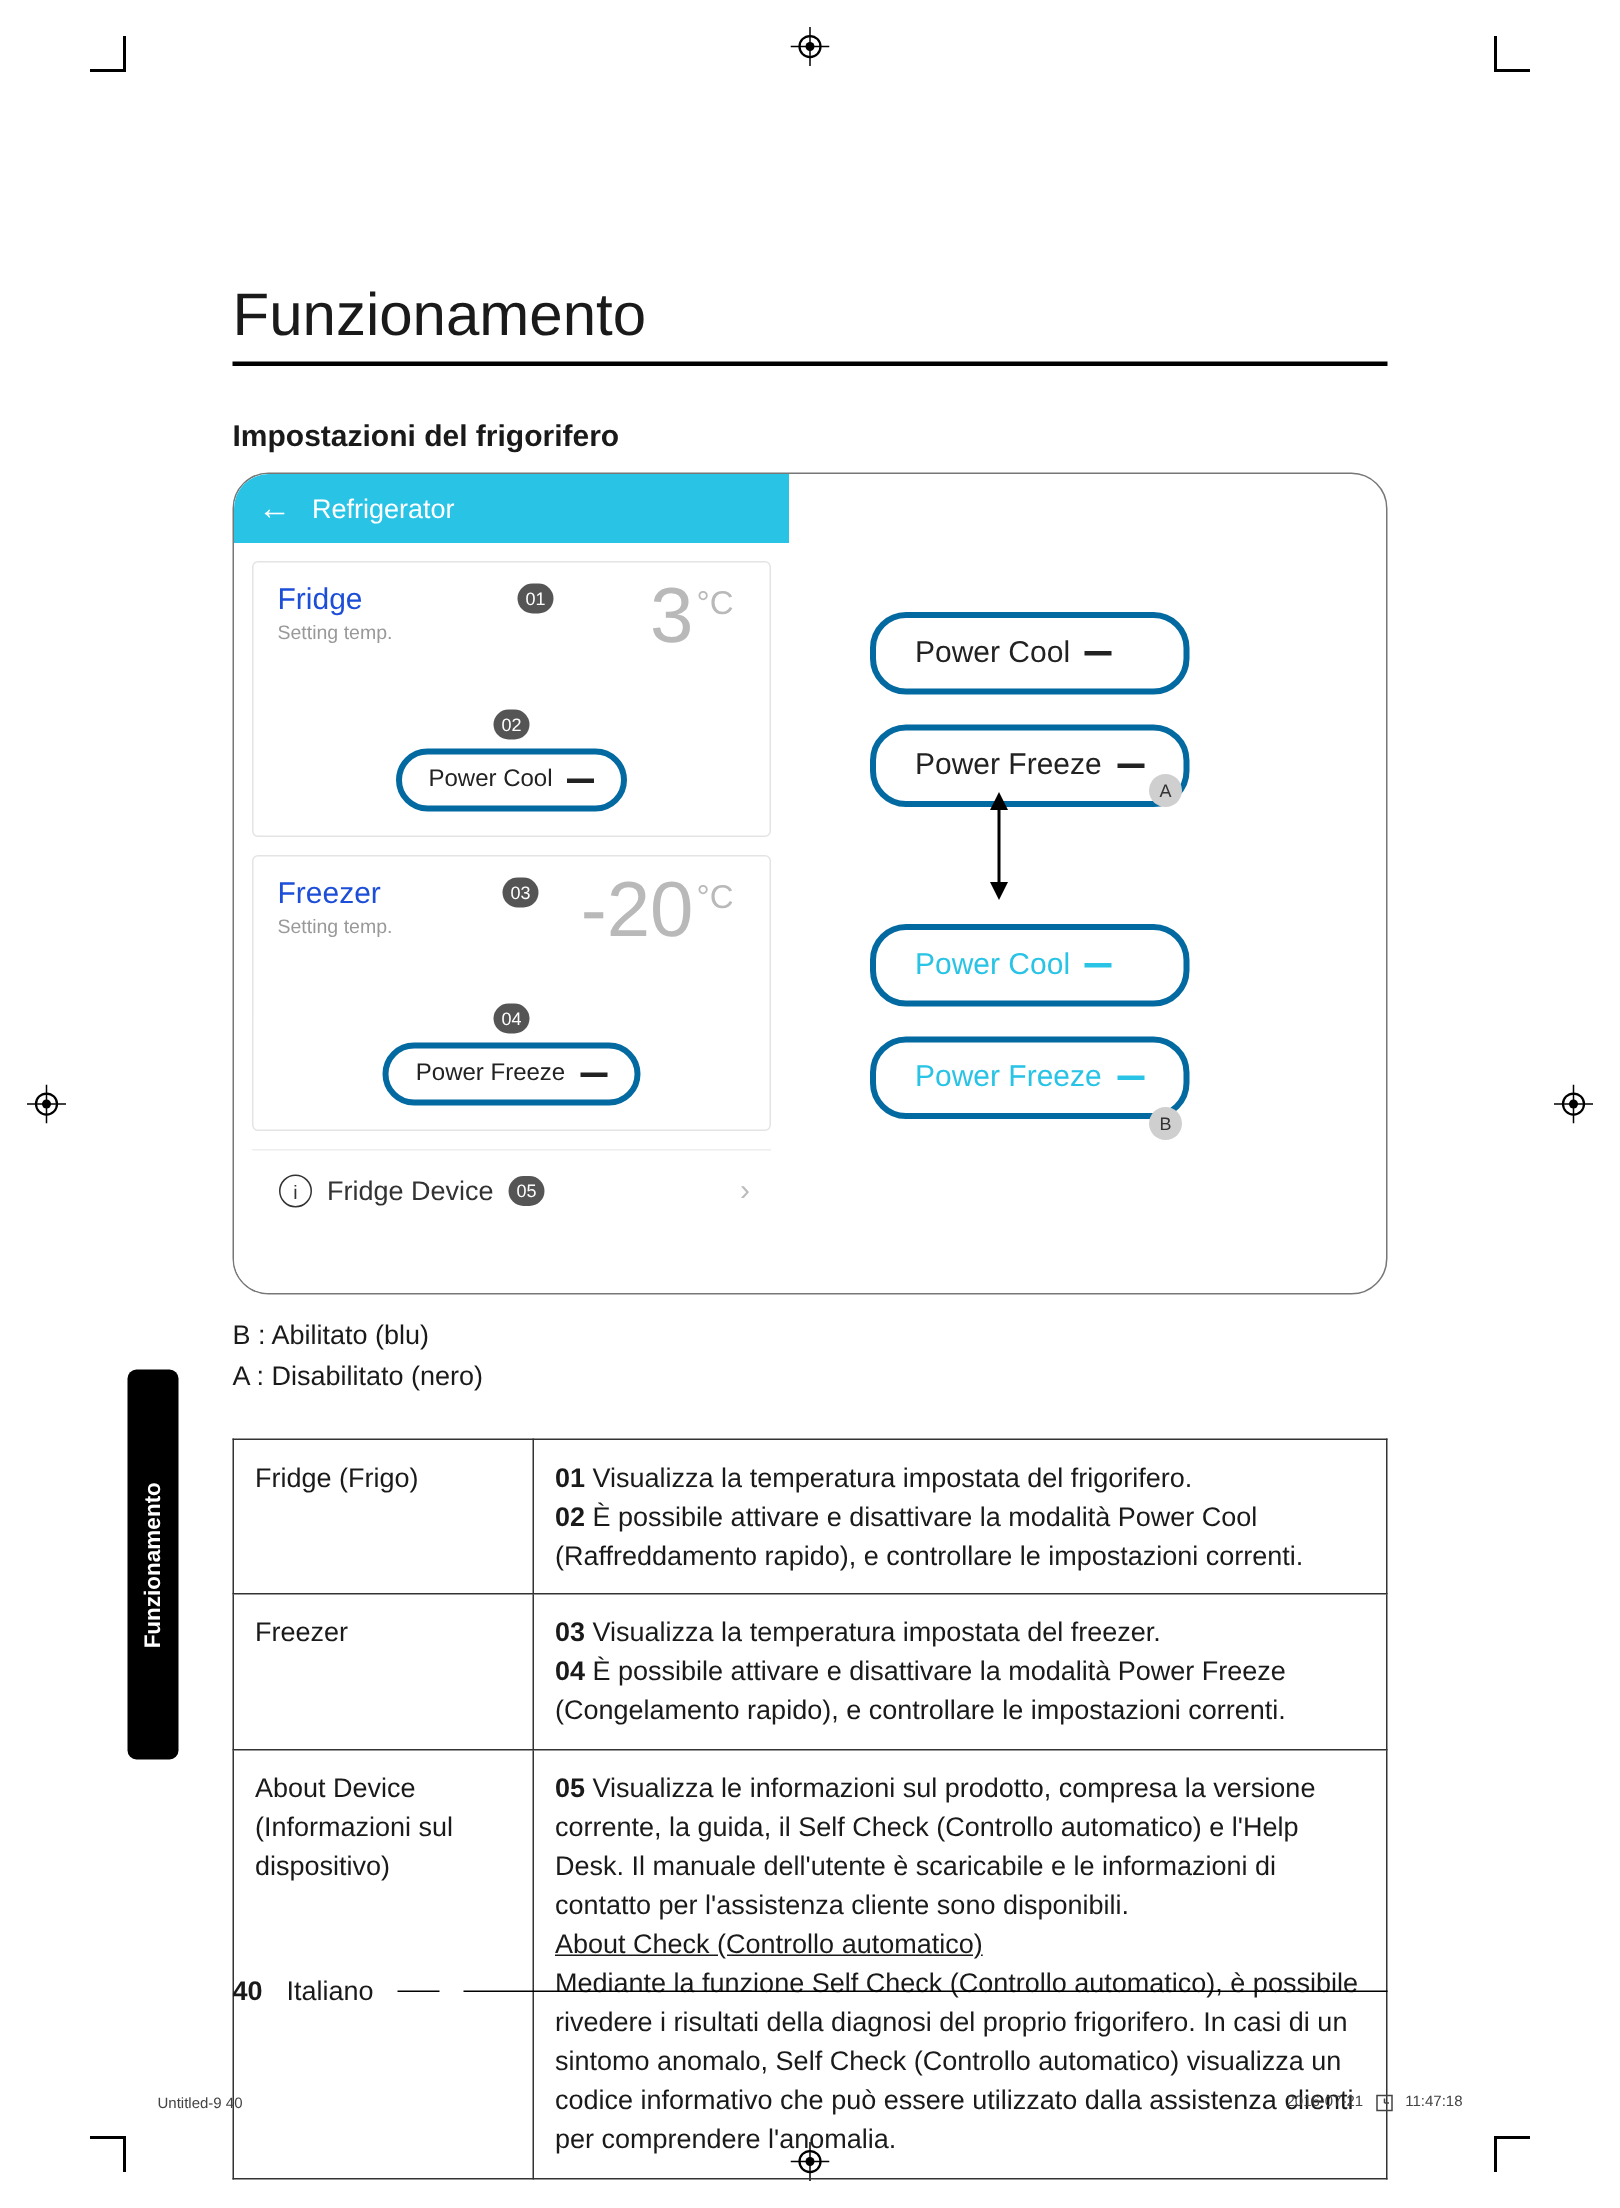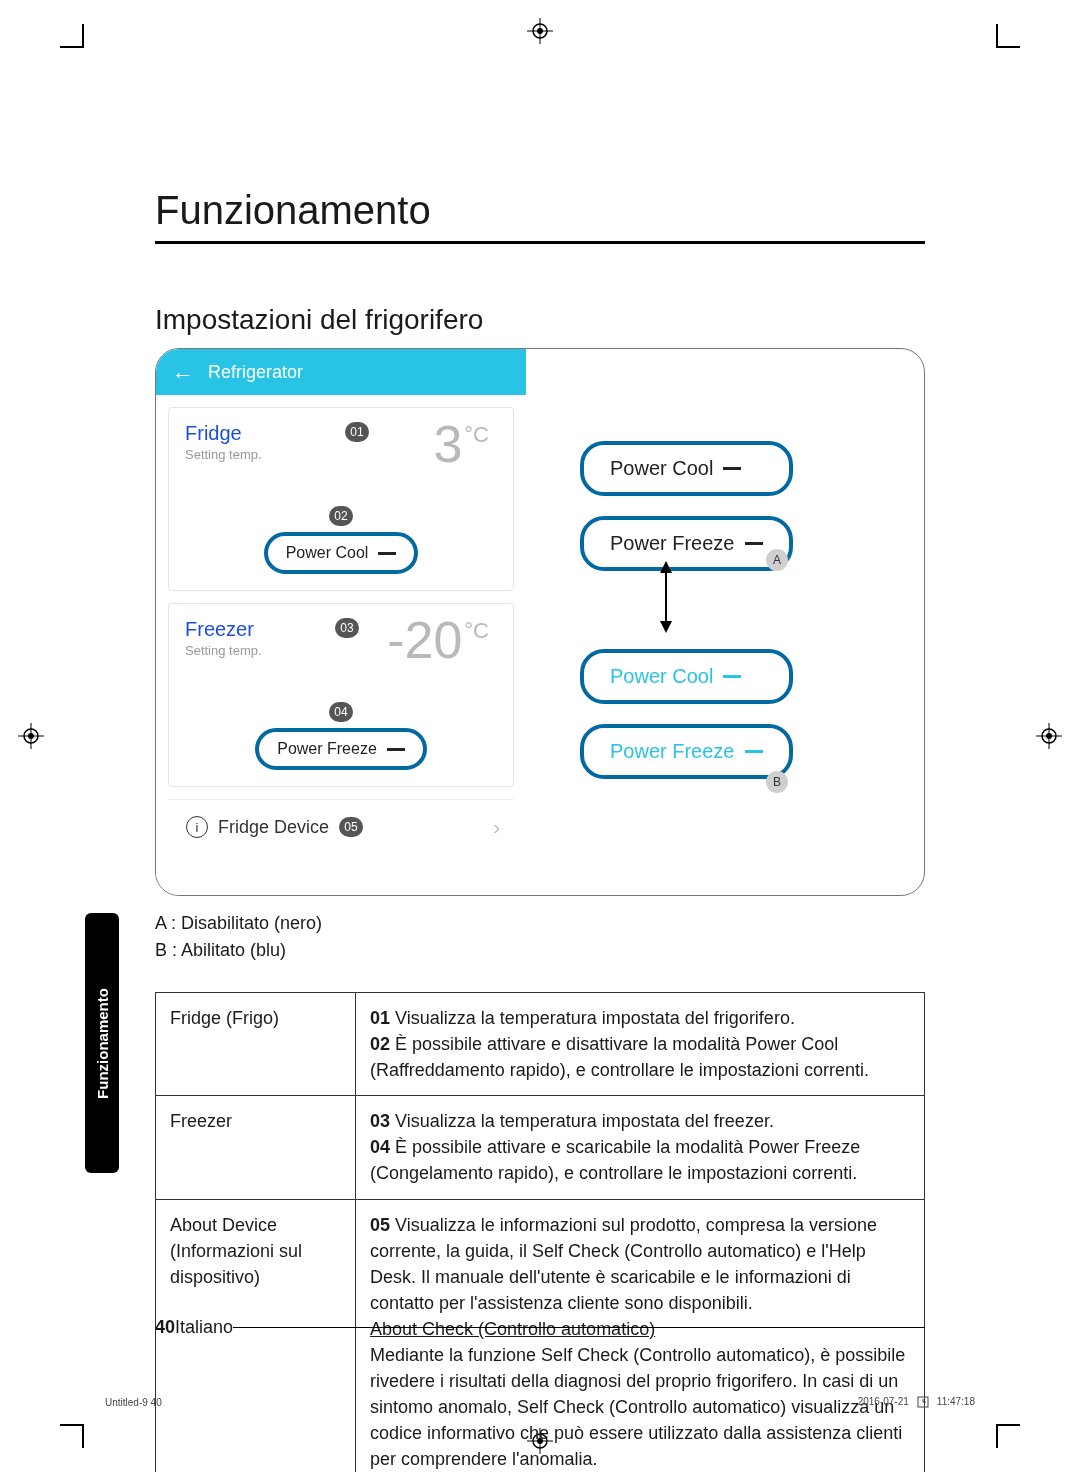--- a/index.html
+++ b/index.html
@@ -51,21 +51,21 @@
     justify-content: center;
   }
   .section-tab span { transform: rotate(-90deg); white-space: nowrap; }
 
   .title {
     font-size: 40px;
     font-weight: 400;
     padding-bottom: 8px;
     border-bottom: 3px solid #000;
   }
-  .subtitle { font-size: 28px; margin-top: 60px; margin-bottom: 12px; }
+  .subtitle { font-size: 20px; margin-top: 36px; margin-bottom: 12px; font-weight: bold; }
 
   .figure {
     border: 1.5px solid #777; border-radius: 24px;
     height: 548px;
     display: flex;
     overflow: hidden;
     position: relative;
   }
   .figure-left { width: 370px; background: #fff; }
   .figure-right { flex: 1; position: relative; }
@@ -142,21 +142,21 @@
   table.info {
     width: 100%; border-collapse: collapse; margin-top: 28px;
     font-size: 18px;
   }
   table.info td { border: 1px solid #333; padding: 12px 14px; vertical-align: top; line-height: 1.45; }
   table.info td:first-child { width: 200px; }
   table.info b { font-weight: 700; }
 
   .footer {
     position: absolute; left: 70px; right: 70px; bottom: 86px;
-    display: flex; align-items: center; 
+    display: flex; align-items: center; gap: 16px;
     font-size: 18px;
   }
   .footer .line1 { width: 28px; height: 1.5px; background: #000; }
   .footer .line2 { flex: 1; height: 1.5px; background: #000; }
   .tiny-left { position: absolute; left: 20px; bottom: 16px; font-size: 10px; color: #444; }
   .tiny-right{ position: absolute; right: 20px; bottom: 16px; font-size: 10px; color: #444; display:flex; gap:8px; align-items:flex-start;}
 </style>
 </head>
 <body>
 
@@ -290,38 +290,38 @@
           <span class="chip big blue">
             <span>Power Freeze</span>
               <span class="dash"></span>
           </span>
         </div>
         <span class="letter-badge letter-b">B</span>
       </div>
     </div>
 
     <div class="legend">
+      <div>B : Abilitato (blu)</div>
       <div>A : Disabilitato (nero)</div>
-      <div>B : Abilitato (blu)</div>
     </div>
 
     <table class="info">
       <tbody>
           <tr>
         <td>Fridge (Frigo)</td>
         <td>
           <b>01</b><span> Visualizza la temperatura impostata del frigorifero.</span><br>
           <b>02</b><span> È possibile attivare e disattivare la modalità Power Cool (Raffreddamento rapido), e controllare le impostazioni correnti.</span>
         </td>
       </tr>
       <tr>
         <td>Freezer</td>
         <td>
           <b>03</b><span> Visualizza la temperatura impostata del freezer.</span><br>
-          <b>04</b><span> È possibile attivare e scaricabile la modalità Power Freeze (Congelamento rapido), e controllare le impostazioni correnti.</span>
+          <b>04</b><span> È possibile attivare e disattivare la modalità Power Freeze (Congelamento rapido), e controllare le impostazioni correnti.</span>
         </td>
       </tr>
       <tr>
         <td>About Device (Informazioni sul dispositivo)</td>
         <td>
           <b>05</b><span> Visualizza le informazioni sul prodotto, compresa la versione corrente, la guida, il Self Check (Controllo automatico) e l'Help Desk. Il manuale dell'utente è scaricabile e le informazioni di contatto per l'assistenza cliente sono disponibili.</span><br>
           <span style="text-decoration: underline;">About Check (Controllo automatico)</span><br>
           <span>Mediante la funzione Self Check (Controllo automatico), è possibile rivedere i risultati della diagnosi del proprio frigorifero. In casi di un sintomo anomalo, Self Check (Controllo automatico) visualizza un codice informativo che può essere utilizzato dalla assistenza clienti per comprendere l'anomalia.</span>
         </td>
       </tr>

